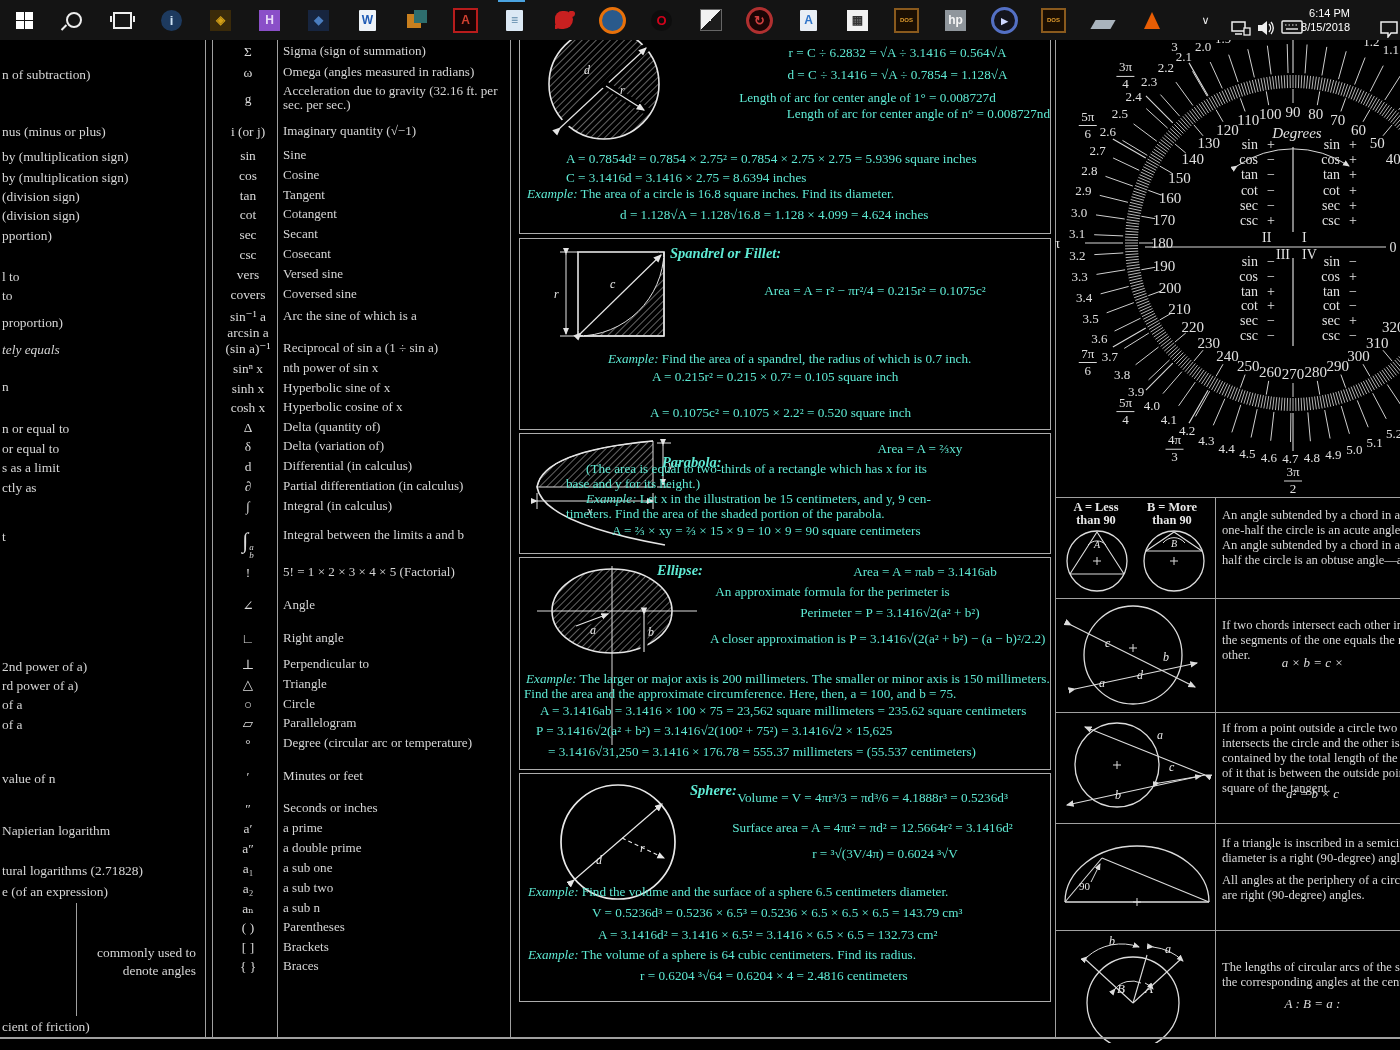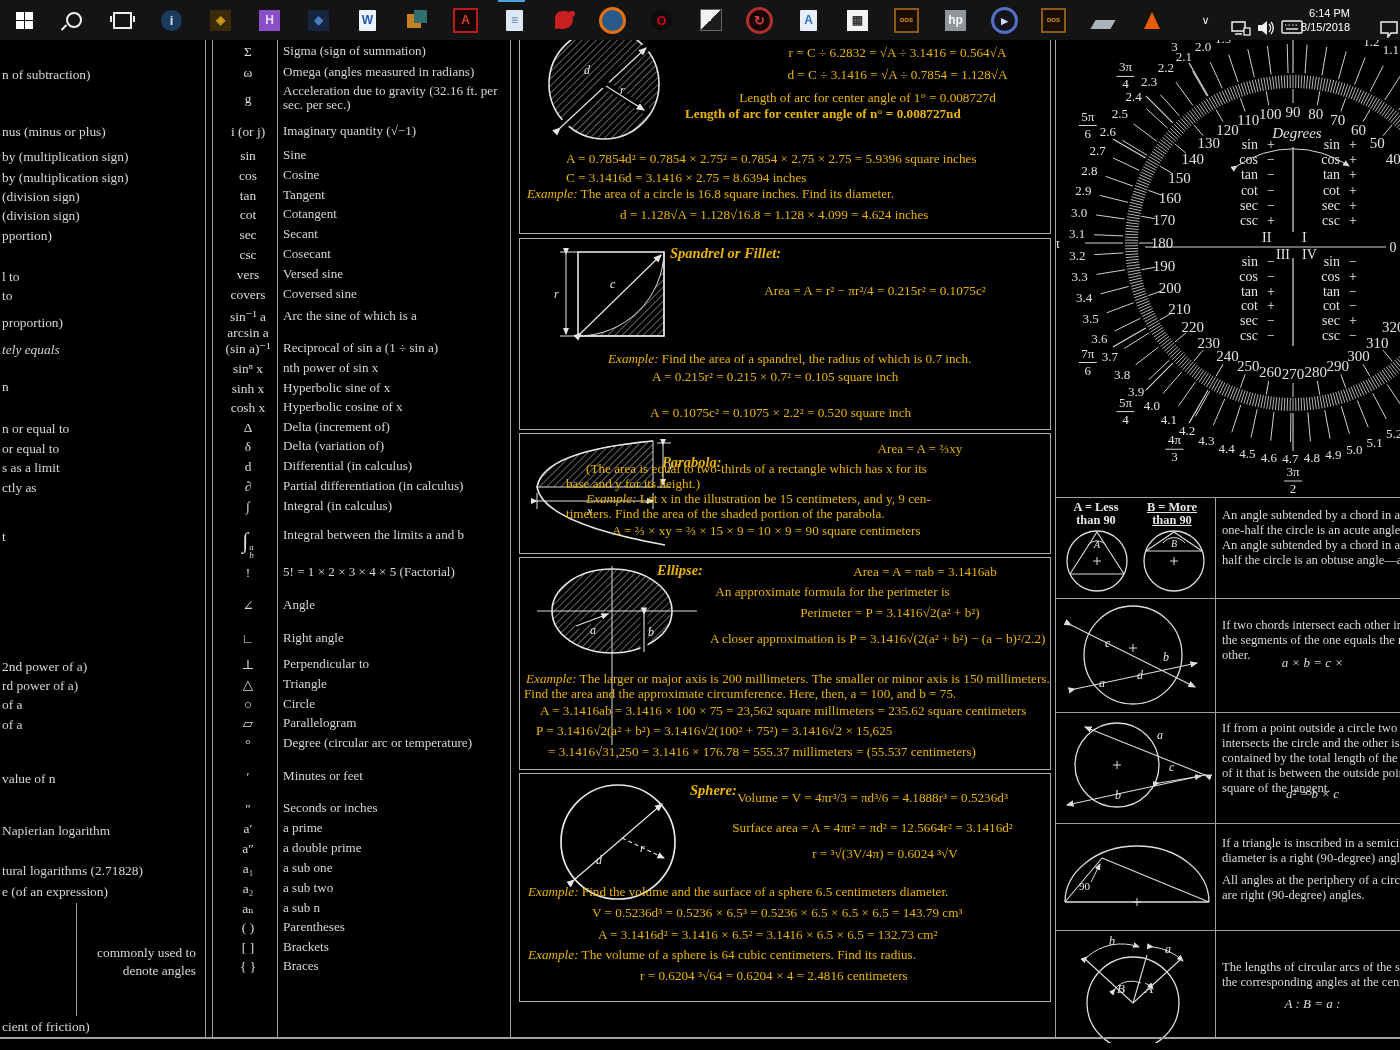--- a/index.html
+++ b/index.html
@@ -35,21 +35,21 @@
   #doc{position:absolute;top:0;left:0;width:1400px;height:1050px;color:#d9d9d9;}
   .bline{position:absolute;background:#a0a0a0;}
   .frag{position:absolute;left:2px;white-space:nowrap;font-size:13.4px;color:#d6d6d6;}
   .symrow{position:absolute;left:207px;width:302px;}
   .symcell{position:absolute;left:10px;width:62px;text-align:center;font-size:13.4px;white-space:pre-line;color:#dadada;}
   .meancell{position:absolute;left:76px;width:227px;font-size:13.1px;line-height:14px;color:#d6d6d6;}
   .bigint{font-size:22px;}
   .lims{display:inline-flex;flex-direction:column;font-size:9px;font-style:italic;vertical-align:-2px;line-height:8px;margin-left:1px;}
   .angle-note{position:absolute;left:16px;top:944px;width:180px;text-align:right;font-size:13.4px;line-height:18px;color:#d6d6d6;}
   .fbox{position:absolute;left:519px;width:530px;border:1px solid #adadad;}
-  .fline{position:absolute;white-space:nowrap;font-size:13.2px;color:#eab308;}
+  .fline{position:absolute;white-space:nowrap;font-size:13.2px;color:#5eead4;}
   .fline.title{font-style:italic;font-weight:bold;font-size:14.5px;}
   .fline i{font-style:italic;}
   .qrow{position:absolute;width:58px;display:flex;font-size:14px;color:#e2e2e2;}
   .qfn{width:30px;text-align:right;}
   .qsg{margin-left:9px;}
   .qnum{position:absolute;font-size:14px;color:#e2e2e2;}
   .pline{position:absolute;left:1222px;width:180px;font-size:12.6px;white-space:nowrap;color:#d8d8d8;}
   .pformula{position:absolute;left:1240px;width:145px;text-align:center;font-size:13px;font-style:italic;color:#dedede;}
   .pcap{position:absolute;width:72px;text-align:center;font-weight:bold;font-size:12.4px;line-height:13px;color:#e6e6e6;}
   svg{position:absolute;overflow:hidden;}
@@ -348,21 +348,21 @@
       <div class="symrow" style="top: 381px;">
         <div class="symcell">sinh x</div>
         <div class="meancell">Hyperbolic sine of x</div>
       </div>
       <div class="symrow" style="top: 400px;">
         <div class="symcell">cosh x</div>
         <div class="meancell">Hyperbolic cosine of x</div>
       </div>
       <div class="symrow" style="top: 420px;">
         <div class="symcell">Δ</div>
-        <div class="meancell">Delta (increment of)</div>
+        <div class="meancell">Delta (quantity of)</div>
       </div>
       <div class="symrow" style="top: 439px;">
         <div class="symcell">δ</div>
         <div class="meancell">Delta (variation of)</div>
       </div>
       <div class="symrow" style="top: 459px;">
         <div class="symcell">d</div>
         <div class="meancell">Differential (in calculus)</div>
       </div>
       <div class="symrow" style="top: 479px;">
@@ -446,21 +446,21 @@
         <div class="meancell">Brackets</div>
       </div>
       <div class="symrow" style="top: 959px;">
         <div class="symcell">{ }</div>
         <div class="meancell">Braces</div>
       </div>
       <div class="fbox" style="top: 30px; height: 202px;">
         <div class="fline" style="top: 14px; left: 225px; width: 305px; text-align: center;">r = C ÷ 6.2832 = √A ÷ 3.1416 = 0.564√A</div>
         <div class="fline" style="top: 36px; left: 225px; width: 305px; text-align: center;">d = C ÷ 3.1416 = √A ÷ 0.7854 = 1.128√A</div>
         <div class="fline" style="top: 59px; left: 165px; width: 365px; text-align: center;">Length of arc for center angle of 1° = 0.008727d</div>
-        <div class="fline" style="top: 75px; left: 165px; width: 365px; text-align: left; font-weight: bold;">Length of arc for center angle of n° = 0.008727nd</div>
+        <div class="fline" style="top: 75px; left: 165px; width: 365px; text-align: right;">Length of arc for center angle of n° = 0.008727nd</div>
         <div class="fline" style="top: 120px; left: 46px;">A = 0.7854d² = 0.7854 × 2.75² = 0.7854 × 2.75 × 2.75 = 5.9396 square inches</div>
         <div class="fline" style="top: 139px; left: 46px;">C = 3.1416d = 3.1416 × 2.75 = 8.6394 inches</div>
         <div class="fline" style="top: 155px; left: 7px;"><i>Example:</i> The area of a circle is 16.8 square inches. Find its diameter.</div>
         <div class="fline" style="top: 176px; left: 100px;">d = 1.128√A = 1.128√16.8 = 1.128 × 4.099 = 4.624 inches</div>
       </div>
       <div class="fbox" style="top: 238px; height: 190px;">
         <div class="fline title" style="top: 6px; left: 150px;">Spandrel or Fillet:</div>
         <div class="fline" style="top: 44px; left: 190px; width: 330px; text-align: center;">Area = A = r² − πr²/4 = 0.215r² = 0.1075c²</div>
         <div class="fline" style="top: 112px; left: 88px;"><i>Example:</i> Find the area of a spandrel, the radius of which is 0.7 inch.</div>
         <div class="fline" style="top: 130px; left: 132px;">A = 0.215r² = 0.215 × 0.7² = 0.105 square inch</div>
@@ -1187,21 +1187,21 @@
       <div class="pline" style="top: 851px;">diameter is a right (90-degree) angle.</div>
       <div class="pline" style="top: 873px;">All angles at the periphery of a circle</div>
       <div class="pline" style="top: 888px;">are right (90-degree) angles.</div>
       <div class="pline" style="top: 960px;">The lengths of circular arcs of the sa</div>
       <div class="pline" style="top: 975px;">the corresponding angles at the center.</div>
       <div class="pformula" style="top: 996px;">A : B = a :</div>
       <div class="pcap" style="left: 1060px; top: 501px;">
         <div>A = Less</div>
         <div>than 90</div>
       </div>
-      <div class="pcap" style="left: 1136px; top: 501px; text-decoration: underline;">
+      <div class="pcap" style="left: 1136px; top: 501px;">
         <div>B = More</div>
         <div>than 90</div>
       </div>
     </div>
 
   <div id="taskbar">
     <div id="tb-apps">
         <div class="tb-slot">
           <div class="icon-win">
             <span></span>

